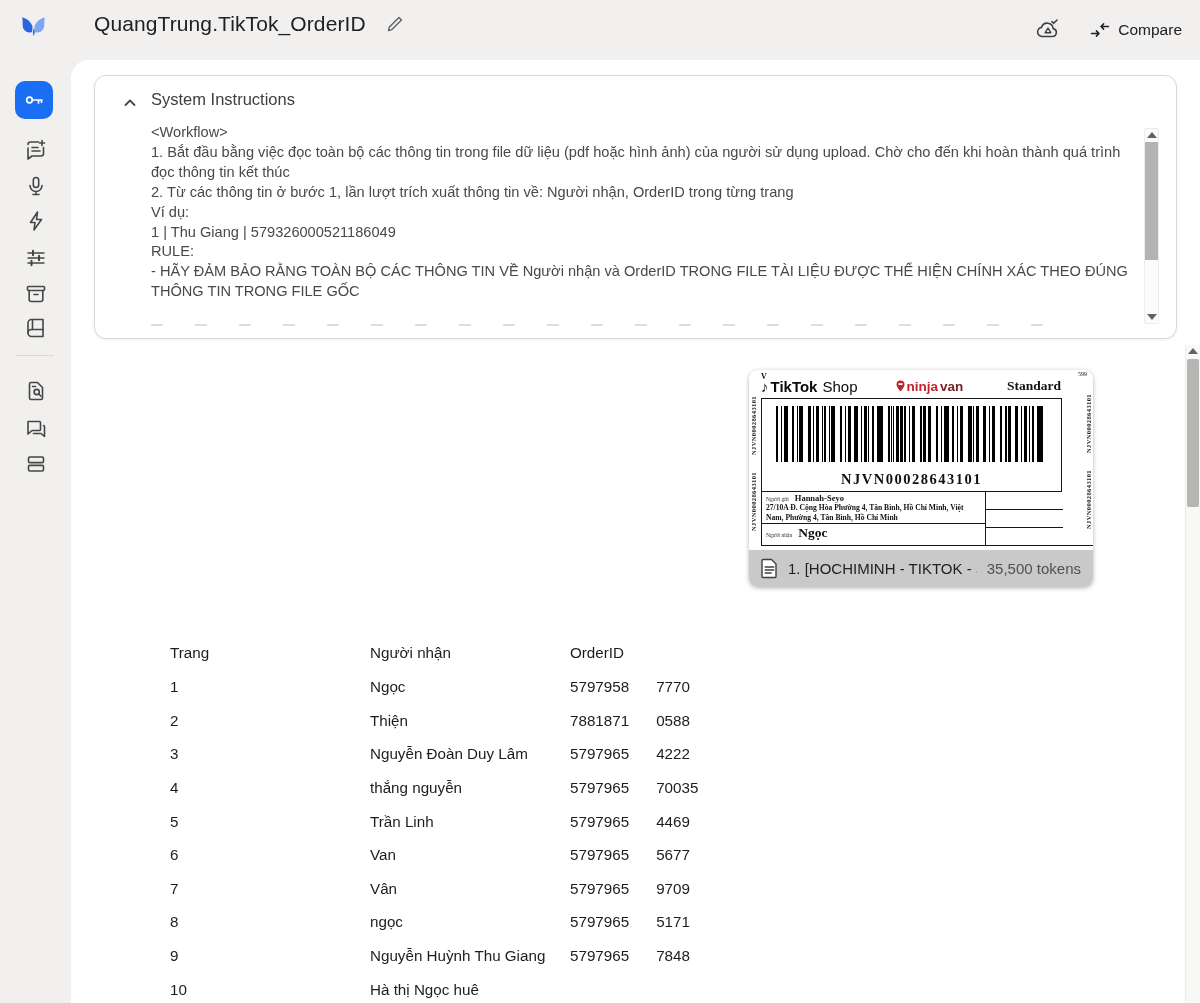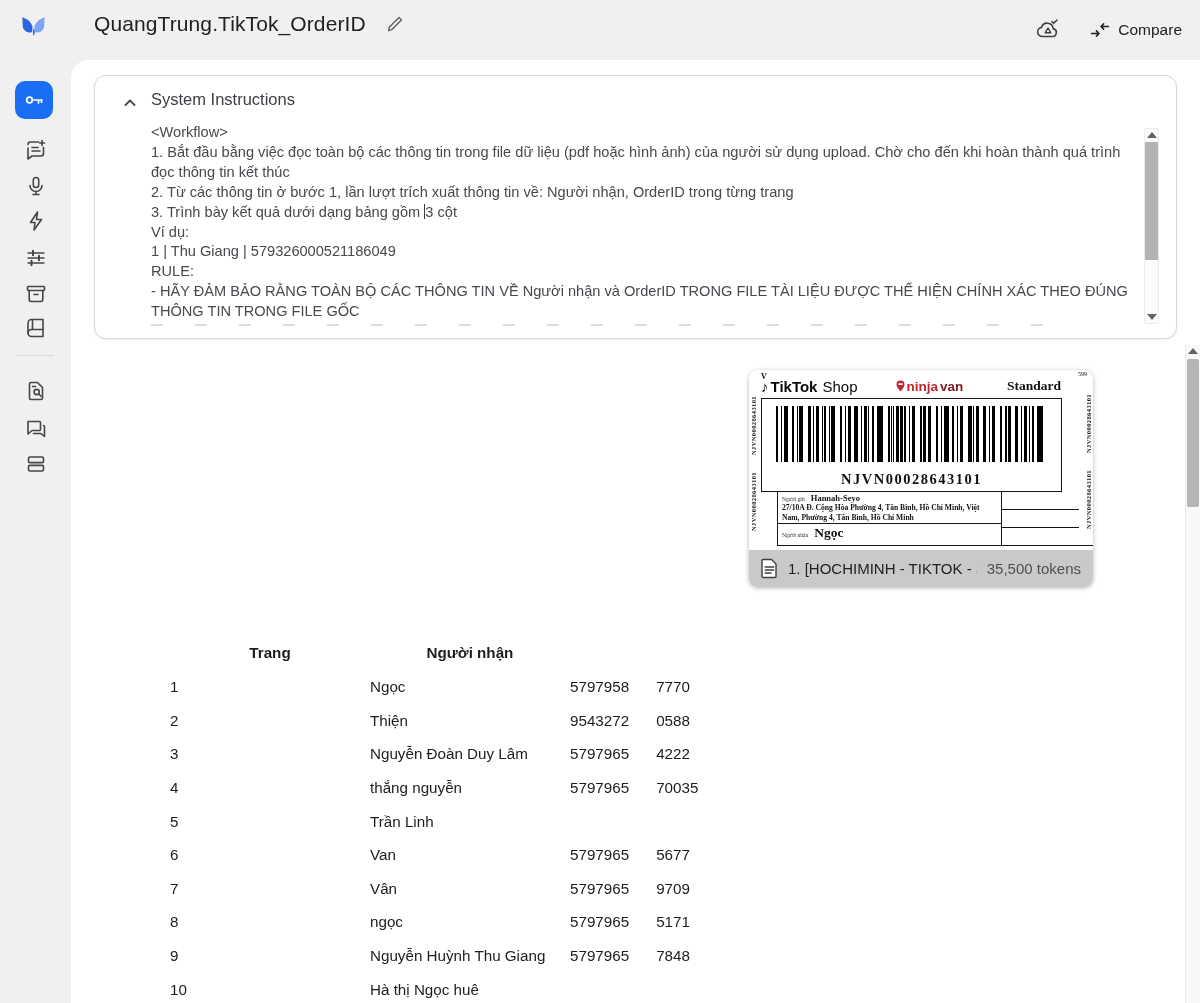--- a/index.html
+++ b/index.html
@@ -56,39 +56,39 @@
   .ninja { margin-left:38px; font-family:"Liberation Sans",sans-serif; font-weight:bold; font-size:13.5px; display:flex; align-items:center; gap:2px; }
   .ninja .n1 { color:#c2242e; } .ninja .n2 { color:#7c2026; }
   .standard { margin-left:auto; font-size:13.5px; font-weight:bold; }
   .bc-box { position:absolute; left:12px; top:28px; width:301px; height:94px; border:1px solid #161616; }
   .bars { position:absolute; left:14px; top:7px; right:14px; height:56px; background-color:#fff;
     background-image:
       repeating-linear-gradient(90deg,#000 0 2px,transparent 2px 5px,#000 5px 6px,transparent 6px 8px,#000 8px 11px,transparent 11px 12px,transparent 12px 16px),
       repeating-linear-gradient(90deg,#000 0 1px,transparent 1px 9px,#000 9px 12px,transparent 12px 23px);
   }
   .bc-num { position:absolute; left:0; right:0; bottom:3px; text-align:center; font-size:14.5px; font-weight:bold; letter-spacing:1.5px; }
-  .info-box { position:absolute; left:28px; top:122px; width:358px; height:54px; border:1px solid #161616; border-top:none; display:grid; grid-template-columns:224px 77px; }
+  .info-box { position:absolute; left:12px; top:122px; width:358px; height:54px; border:1px solid #161616; border-top:none; display:grid; grid-template-columns:224px 77px; }
   .info-left { padding:1px 4px; border-right:1px solid #161616; }
   .mini-lab { font-size:5.5px; color:#333; margin-right:6px; }
   .sender-row { display:flex; align-items:baseline; }
   .sender-name { font-size:8.5px; font-weight:bold; }
   .addr { font-size:7.6px; font-weight:bold; line-height:9.5px; }
   .recv-row { display:flex; align-items:baseline; border-top:1px solid #161616; margin:1px -4px 0; padding:1px 4px 0; }
   .recv-name { font-size:13.5px; font-weight:bold; }
   .info-right { display:flex; flex-direction:column; }
   .info-right div { flex:1; border-bottom:1px solid #161616; }
   .info-right div:last-child { border-bottom:none; }
   .attach-caption { position:absolute; left:0; bottom:0; width:344px; height:37px; background:#c9c9c9;
     border-bottom-left-radius:9px; border-bottom-right-radius:9px; display:flex; align-items:center; padding:0 12px; gap:10px; }
   .cap-text { font-size:15px; color:#202124; white-space:nowrap; overflow:hidden; flex:1; }
   .cap-tokens { font-size:15px; color:#4d5156; white-space:nowrap; }
   
   .results { position:absolute; left:99px; top:574px; width:760px; font-size:15.2px; color:#1d1d1f; }
   .thead, .trow { display:grid; grid-template-columns:200px 200px 300px; align-items:center; }
-  .thead { height:36px; font-weight:bold;text-align:center; }
+  .thead { height:36px; font-weight:normal; }
   .trow { height:33.6px; }
   .ord-gap { margin-left:27px; }
 </style>
 </head>
 <body>
 
 <div class="topbar">
   <svg class="logo" viewBox="0 0 32 30">
     <path d="M14.6 14.5C12.7 9.4 8.3 5.9 4.1 5.4c1.2 4.4-.3 8.8 1.9 12.2 1.9 3 5.7 3.6 8 2.4z" fill="#2a66e0"></path>
     <path d="M16.4 14.5c1.9-5.1 6.3-8.6 10.5-9.1-1.2 4.4.3 8.8-1.9 12.2-1.9 3-5.7 3.6-8 2.4z" fill="#7ea6f6"></path>
@@ -199,21 +199,20 @@
       <svg width="24" height="24" viewBox="0 0 24 24">
         <path d="M7.5 14 12 9.5 16.5 14" fill="none" stroke="#444746" stroke-width="1.8" stroke-linecap="round" stroke-linejoin="round"></path>
       </svg>
     </button>
     <div class="sys-title">System Instructions</div>
 
     <div class="sys-body">
       <div>&lt;Workflow&gt;</div>
       <div>1. Bắt đầu bằng việc đọc toàn bộ các thông tin trong file dữ liệu (pdf hoặc hình ảnh) của người sử dụng upload. Chờ cho đến khi hoàn thành quá trình đọc thông tin kết thúc</div>
       <div>2. Từ các thông tin ở bước 1, lần lượt trích xuất thông tin về: Người nhận, OrderID trong từng trang</div>
-      <div><span>3. Trình bày kết quả dưới dạng bảng gồm </span><span class="caret"></span><span>3 cột</span></div>
       <div>Ví dụ:</div>
       <div>1 | Thu Giang | 579326000521186049</div>
       <div>RULE:</div>
       <div>- HÃY ĐẢM BẢO RẰNG TOÀN BỘ CÁC THÔNG TIN VỀ  Người nhận và OrderID TRONG FILE TÀI LIỆU ĐƯỢC THỂ HIỆN CHÍNH XÁC THEO ĐÚNG THÔNG TIN TRONG FILE GỐC</div>
     </div>
     <div class="sliver"></div>
 
     <div class="v-scroll panel-scroll">
       <div class="sb-arrow sb-up"></div>
       <div class="sb-thumb"></div>
@@ -281,35 +280,36 @@
       </svg>
       <span class="cap-text">1. [HOCHIMINH - TIKTOK - S...</span>
       <span class="cap-tokens">35,500 tokens</span>
     </div>
   </div>
 
   <div class="results">
     <div class="thead">
       <div>Trang</div>
       <div>Người nhận</div>
+      <div>OrderID</div>
     </div>
     <div>
   <div class="trow">
     <div>1</div>
     <div>Ngọc</div>
     <div>
       <span>5797958</span><span class="ord-gap">7770</span>
     </div>
   </div>
 
   <div class="trow">
     <div>2</div>
     <div>Thiện</div>
     <div>
-      <span>9543272</span><span class="ord-gap">0588</span>
+      <span>7881871</span><span class="ord-gap">0588</span>
     </div>
   </div>
 
   <div class="trow">
     <div>3</div>
     <div>Nguyễn Đoàn Duy Lâm</div>
     <div>
       <span>5797965</span><span class="ord-gap">4222</span>
     </div>
   </div>
@@ -318,20 +318,23 @@
     <div>4</div>
     <div>thắng nguyễn</div>
     <div>
       <span>5797965</span><span class="ord-gap">70035</span>
     </div>
   </div>
 
   <div class="trow">
     <div>5</div>
     <div>Trần Linh</div>
+    <div>
+      <span>5797965</span><span class="ord-gap">4469</span>
+    </div>
   </div>
 
   <div class="trow">
     <div>6</div>
     <div>Van</div>
     <div>
       <span>5797965</span><span class="ord-gap">5677</span>
     </div>
   </div>
 

